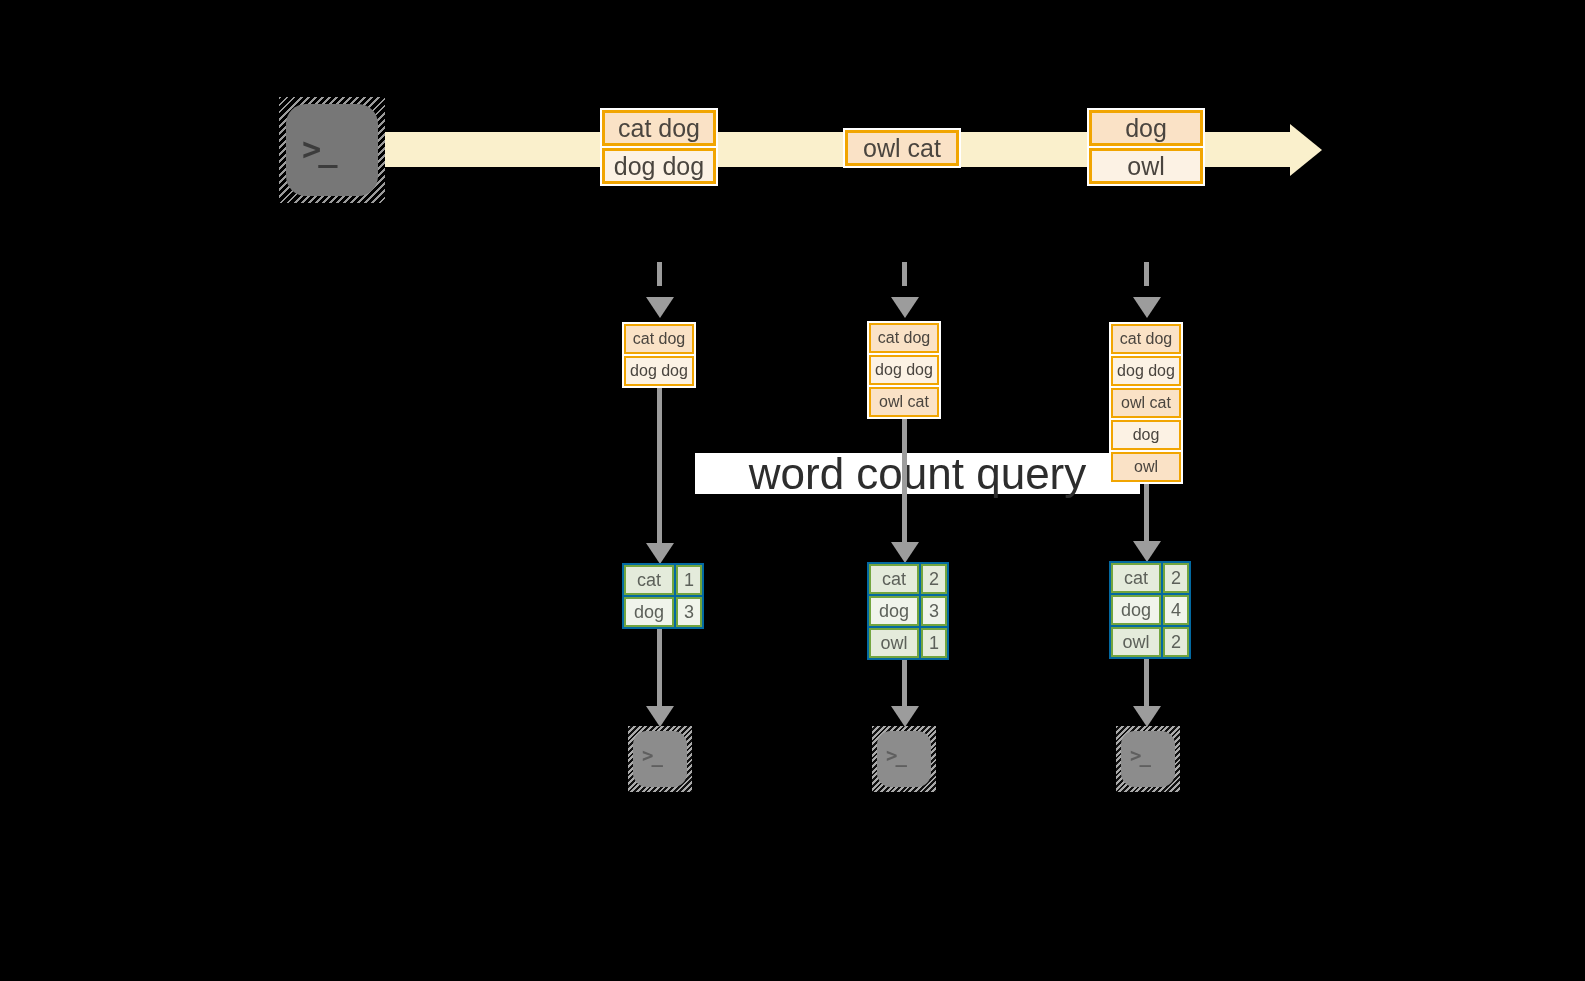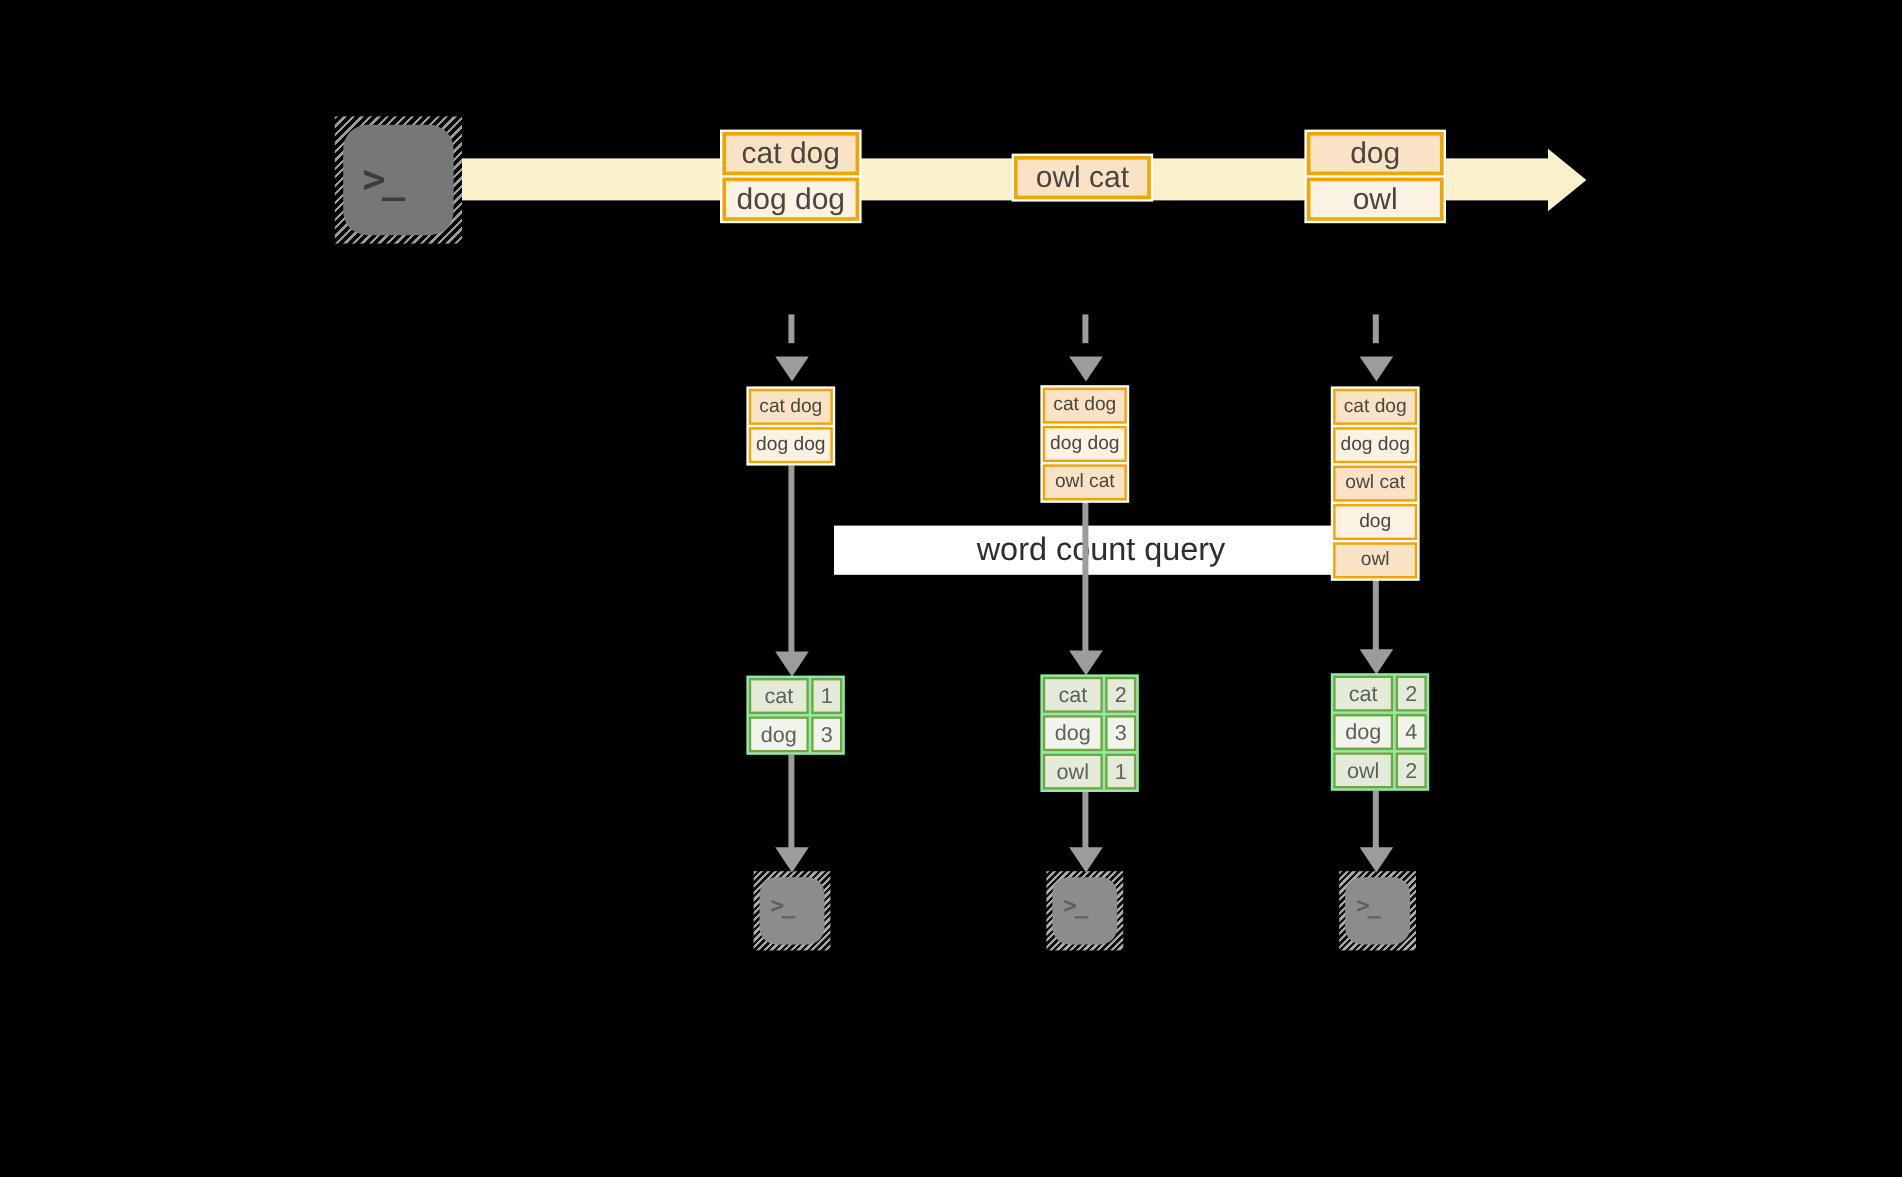--- a/index.html
+++ b/index.html
@@ -35,26 +35,26 @@
   .timeline-box{width:114px;z-index:2;}
   .stack{width:70px;}
   .stack .ocell{border-width:2px;height:26px;line-height:26px;font-size:16px;}
 
   
   .vline{position:absolute;width:5px;background:var(--gray);z-index:3;}
   .ahead{position:absolute;width:0;height:0;z-index:3;
     border-left:14px solid transparent;border-right:14px solid transparent;border-top:21px solid var(--gray);}
 
   
-  .wc-label{position:absolute;left:695px;top:438px;width:445px;height:41px;background:var(--label_bg);
+  .wc-label{position:absolute;left:695px;top:453px;width:445px;height:41px;background:var(--label_bg);
     z-index:2;display:flex;align-items:center;justify-content:center;
-    color:var(--label_ink);font-size:27px;font-weight:300;}
+    color:var(--label_ink);font-size:44px;font-weight:300;}
 
   
-  .gtable{position:absolute;width:78px;background:#86efac;padding:2px;display:flex;flex-direction:column;gap:2px;z-index:4;}
+  .gtable{position:absolute;width:78px;background:#0369a1;padding:2px;display:flex;flex-direction:column;gap:2px;z-index:4;}
   .grow{display:flex;gap:2px;}
   .gcell{border:2px solid var(--green);height:26px;line-height:26px;text-align:center;
     color:var(--gink);font-size:18px;background:var(--gcell_light);}
   .gcell.word{flex:1;}
   .gcell.num{width:22px;}
   .grow:nth-child(odd) .gcell{background:var(--gcell_dark);}
 </style>
 </head>
 <body>
 

